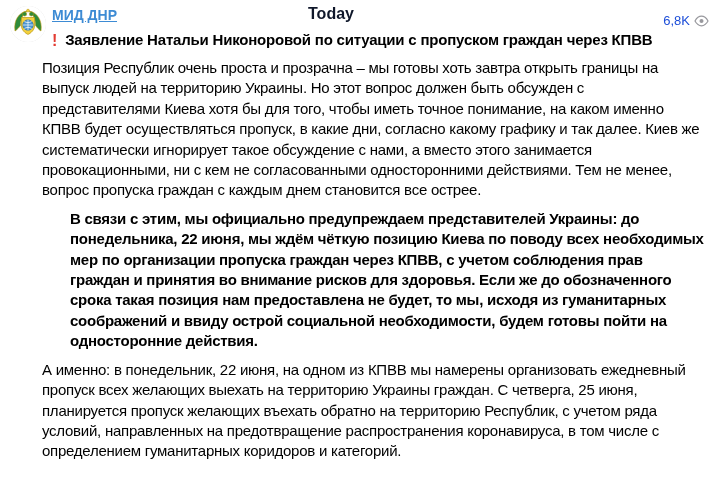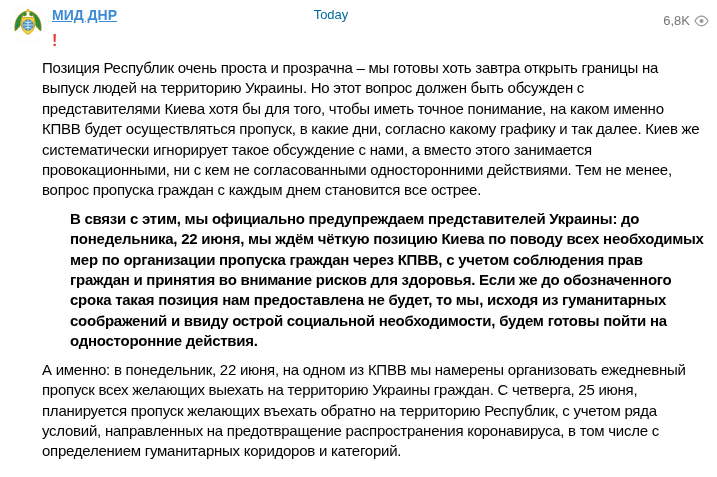--- a/index.html
+++ b/index.html
@@ -5,24 +5,24 @@
   html,body{margin:0;padding:0;}
   body{
     width:717px;height:477px;background:#ffffff;
     font-family:"Liberation Sans","DejaVu Sans",sans-serif;
     color:#000;overflow:hidden;position:relative;
   }
   .date-row{
     position:absolute;top:5px;left:0;width:662px;text-align:center;
   }
   .date-pill{
-    color:#0369a1;font-size:13px;font-weight:400;
+    color:#0f172a;font-size:16px;font-weight:700;
   }
   .views{
-    position:absolute;top:13px;right:8px;color:#737373;font-size:13px;
+    position:absolute;top:13px;right:8px;color:#1d4ed8;font-size:13px;
     display:flex;align-items:center;gap:4px;
   }
   .avatar{
     position:absolute;left:10px;top:6px;width:36px;height:36px;border-radius:50%;
     overflow:hidden;background:#fff;box-shadow:0 0 0 0.5px #e6e6e6 inset;
   }
   .avatar svg{display:block;}
   .message{
     position:absolute;left:42px;top:7px;width:664px;
   }
@@ -79,20 +79,21 @@
         <path d="M12.8 19 H23.2 M18 13.8 V24.2 M14.4 15.4 C16 17 20 17 21.6 15.4 M14.4 22.6 C16 21 20 21 21.6 22.6" stroke="#ffffff" stroke-width="0.7" fill="none"></path>
       </svg>
     </span>
   </div>
 
   <div class="message">
     <div class="name">МИД ДНР</div>
 
     <div class="title">
       <span class="excl">!</span>
+      <span>Заявление Натальи Никоноровой по ситуации с пропуском граждан через КПВВ</span>
     </div>
 
     <p>Позиция Республик очень проста и прозрачна – мы готовы хоть завтра открыть границы на выпуск людей на территорию Украины. Но этот вопрос должен быть обсужден с представителями Киева хотя бы для того, чтобы иметь точное понимание, на каком именно КПВВ будет осуществляться пропуск, в какие дни, согласно какому графику и так далее. Киев же систематически игнорирует такое обсуждение с нами, а вместо этого занимается провокационными, ни с кем не согласованными односторонними действиями. Тем не менее, вопрос пропуска граждан с каждым днем становится все острее.</p>
     <p class="bold">В связи с этим, мы официально предупреждаем представителей Украины: до понедельника, 22 июня, мы ждём чёткую позицию Киева по поводу всех необходимых мер по организации пропуска граждан через КПВВ, с учетом соблюдения прав граждан и принятия во внимание рисков для здоровья. Если же до обозначенного срока такая позиция нам предоставлена не будет, то мы, исходя из гуманитарных соображений и ввиду острой социальной необходимости, будем готовы пойти на односторонние действия.</p>
     <p>А именно: в понедельник, 22 июня, на одном из КПВВ мы намерены организовать ежедневный пропуск всех желающих выехать на территорию Украины граждан. С четверга, 25 июня, планируется пропуск желающих въехать обратно на территорию Республик, с учетом ряда условий, направленных на предотвращение распространения коронавируса, в том числе с определением гуманитарных коридоров и категорий.</p>
 
   </div>
 
 </div>
 

